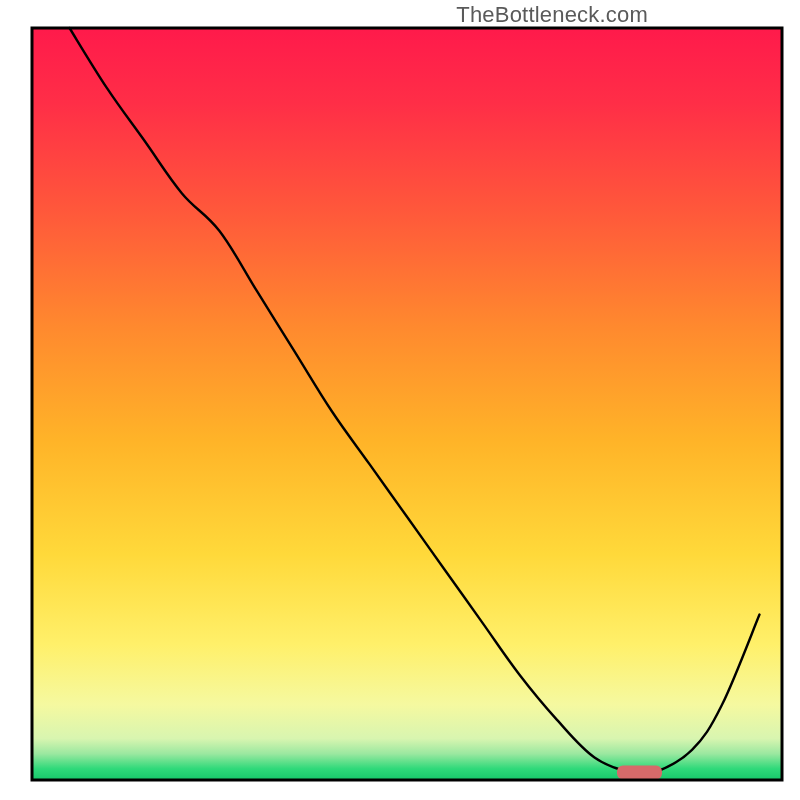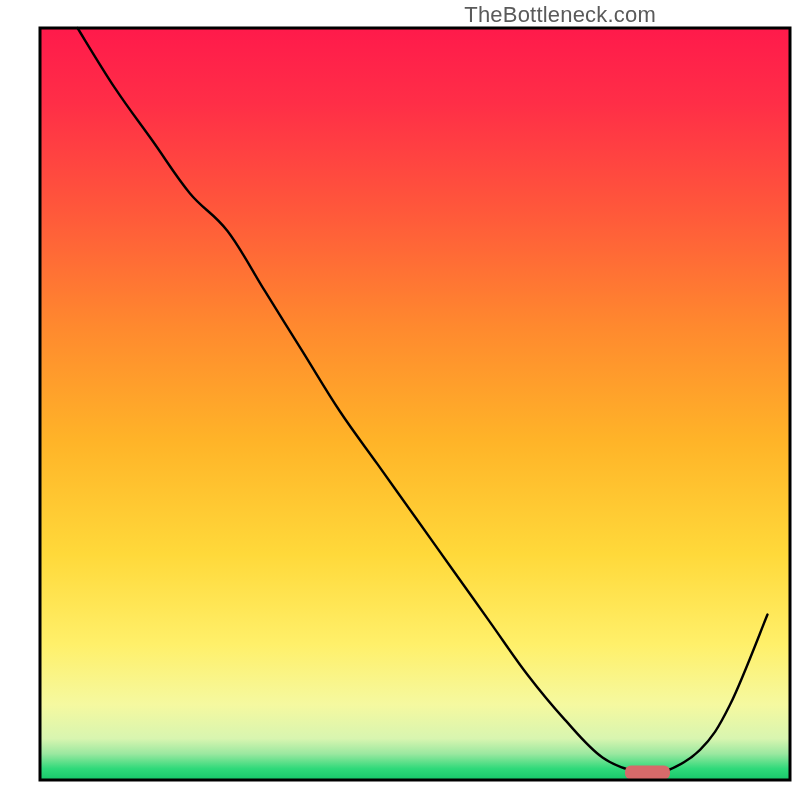--- a/index.html
+++ b/index.html
@@ -8,21 +8,20 @@
     width: 800px;
     height: 800px;
     overflow: hidden;
     background: #fff;
     font-family: Arial, Helvetica, sans-serif;
   }
   .container {
     position: relative;
     width: 660px;
     height: 800px;
-    margin-left: 8px;
   }
   .watermark {
     position: absolute;
     top: 2px;
     right: 12px;
     font-size: 22px;
     color: #5a5a5a;
     font-weight: 400;
     letter-spacing: 0.2px;
   }

